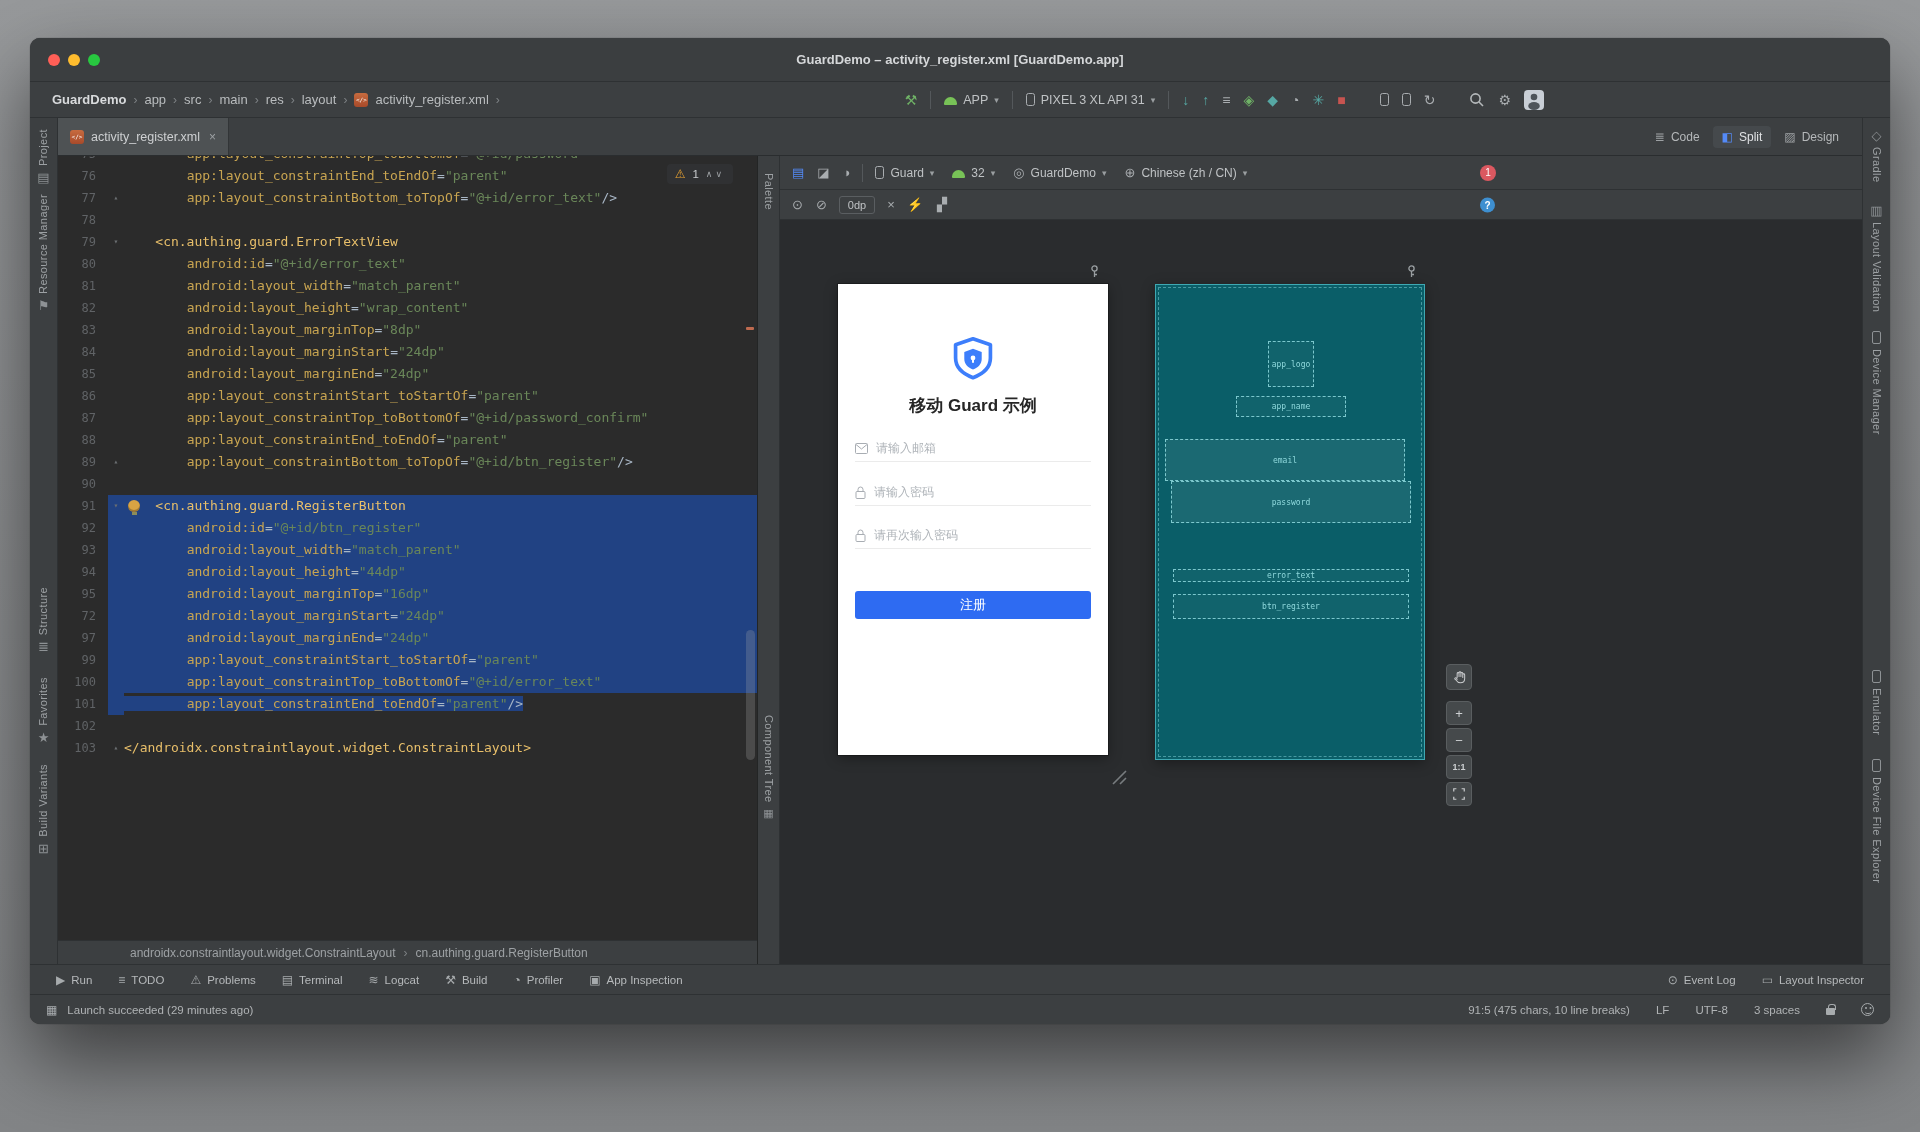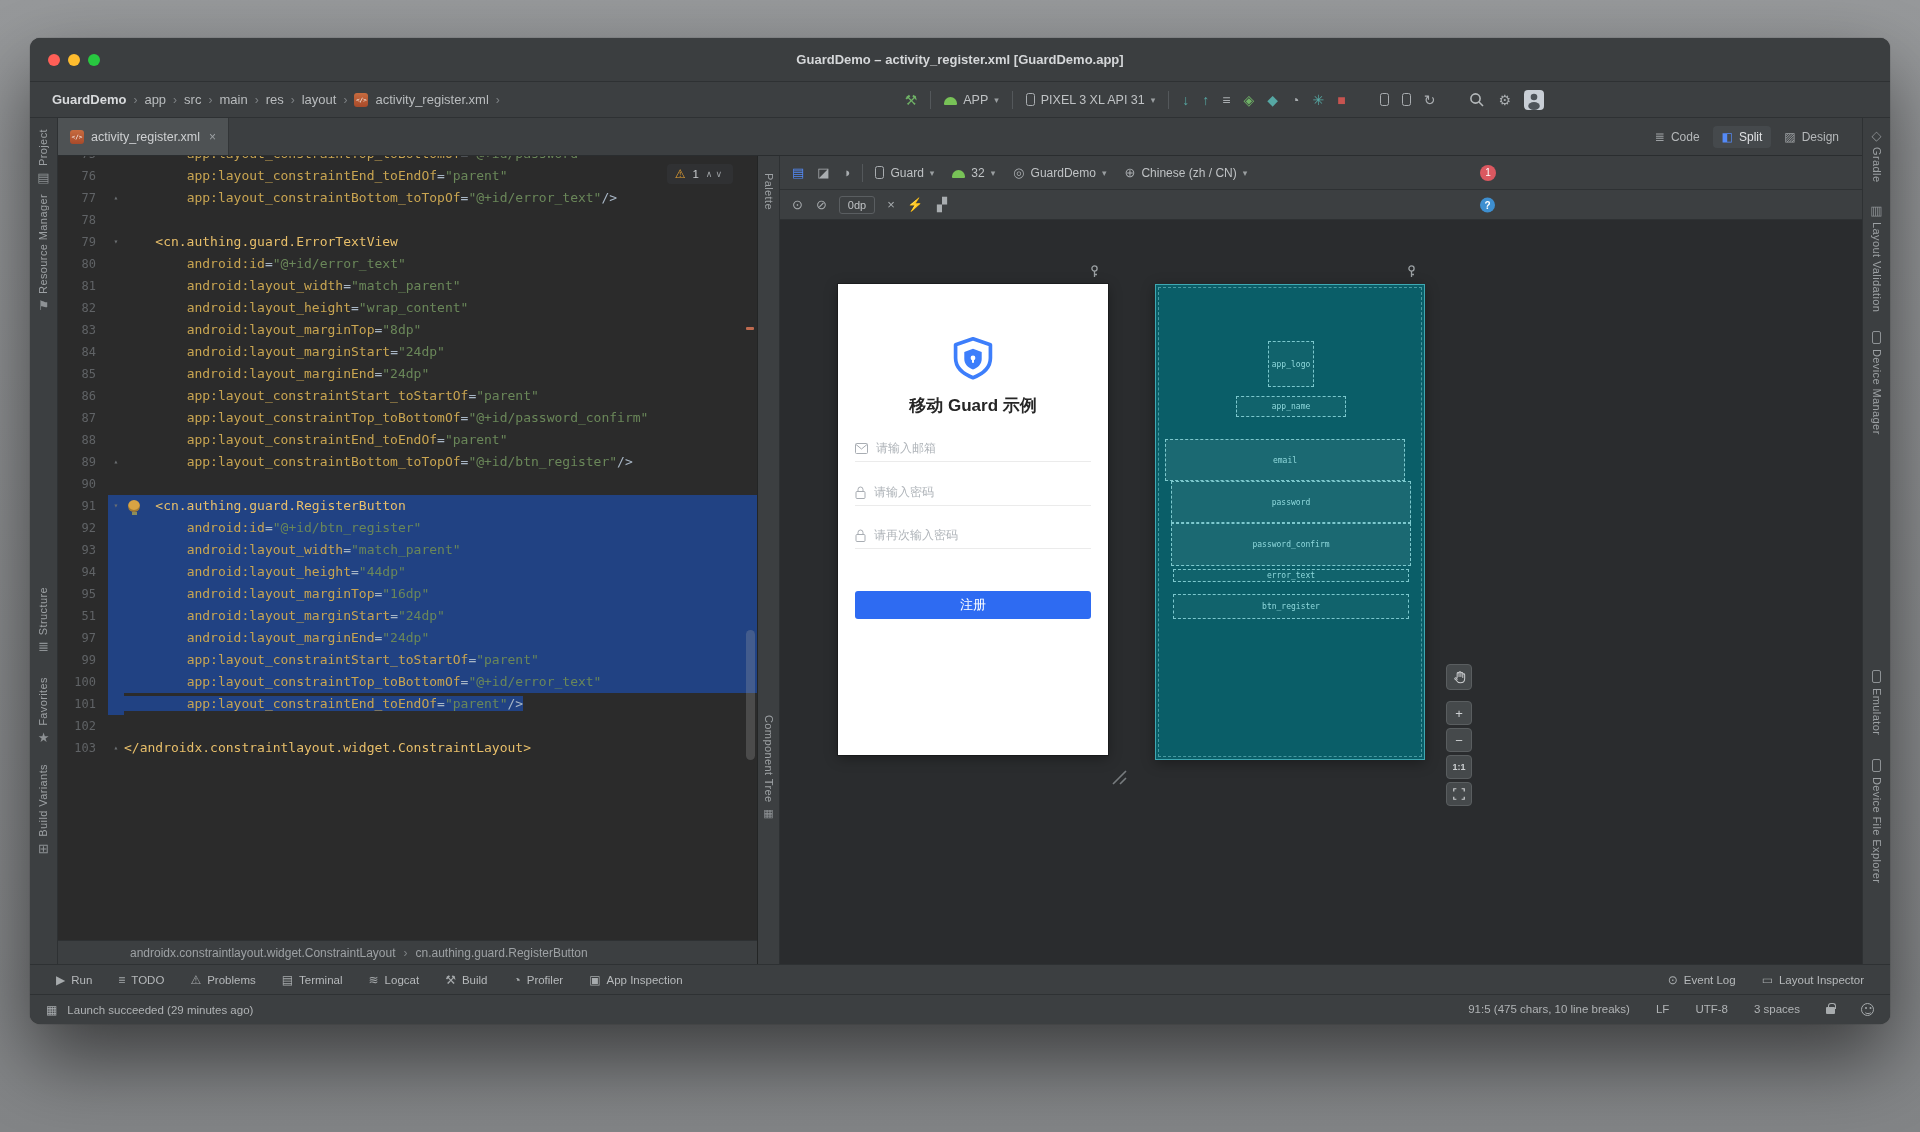--- a/index.html
+++ b/index.html
@@ -129,21 +129,21 @@
 .resize{position:absolute;left:330px;top:548px;width:18px;height:18px}
 
 .bottombar{height:30px;flex:none;background:#3C3F41;border-top:1px solid #2E3133;display:flex;align-items:center;padding:0 26px;font-size:11.5px;color:#B6B9BB}
 .bgroup{display:flex;align-items:center}
 .bgroup.right{margin-left:auto}
 .bitem{display:flex;align-items:center;gap:6px;margin-right:26px;white-space:nowrap}
 .bgroup.right .bitem{margin-right:0;margin-left:26px}
 .bg_{font-size:12px;color:#A7ABAD;line-height:1}
 .statusbar{height:30px;flex:none;background:#3C3F41;border-top:1px solid #2E3133;display:flex;align-items:center;padding:0 16px;font-size:11.5px;color:#B0B3B5}
 .stleft{display:flex;align-items:center;gap:10px}
-.stright{margin-left:auto;display:flex;align-items:flex-start;gap:26px;white-space:nowrap}
+.stright{margin-left:auto;display:flex;align-items:center;gap:26px;white-space:nowrap}
 .lockico{width:9px;height:7px;background:#A7ABAD;border-radius:1px;position:relative;display:inline-block;margin-top:4px}
 .lockico::before{content:"";position:absolute;left:1.5px;top:-4px;width:6px;height:5px;border:1.5px solid #A7ABAD;border-bottom:none;border-radius:3px 3px 0 0}
 .smiley{width:13px;height:13px;border:1.3px solid #A7ABAD;border-radius:50%;position:relative;display:inline-block}
 .smiley::before{content:"";position:absolute;left:2.5px;top:3px;width:2px;height:2px;background:#A7ABAD;border-radius:50%;box-shadow:4.5px 0 0 #A7ABAD}
 .smiley::after{content:"";position:absolute;left:2.5px;top:4.5px;width:6px;height:4.5px;border-bottom:1.3px solid #A7ABAD;border-radius:50%}
 </style>
 </head>
 <body>
 
 <div class="win">
@@ -371,21 +371,21 @@
                   <span class="ln">94</span>
                   <span class="fold"></span>
                   <span class="body"><span class="tk-w">        </span><span class="tk-a">android:layout_height</span><span class="tk-o">=</span><span class="tk-s">"44dp"</span></span>
                 </div>
                 <div class="cl sel">
                   <span class="ln">95</span>
                   <span class="fold"></span>
                   <span class="body"><span class="tk-w">        </span><span class="tk-a">android:layout_marginTop</span><span class="tk-o">=</span><span class="tk-s">"16dp"</span></span>
                 </div>
                 <div class="cl sel">
-                  <span class="ln">51</span>
+                  <span class="ln">72</span>
                   <span class="fold"></span>
                   <span class="body"><span class="tk-w">        </span><span class="tk-a">android:layout_marginStart</span><span class="tk-o">=</span><span class="tk-s">"24dp"</span></span>
                 </div>
                 <div class="cl sel">
                   <span class="ln">97</span>
                   <span class="fold"></span>
                   <span class="body"><span class="tk-w">        </span><span class="tk-a">android:layout_marginEnd</span><span class="tk-o">=</span><span class="tk-s">"24dp"</span></span>
                 </div>
                 <div class="cl sel">
                   <span class="ln">99</span>
@@ -541,21 +541,20 @@
                     </div>
                   </div>
                 <div class="pbtn">注册</div>
               </div>
 
               <div class="frame-bp" id="bpboxes">
                   <div class="bpx bp-logo">app_logo</div>
                   <div class="bpx bp-name">app_name</div>
                   <div class="bpx bp-email">email</div>
                   <div class="bpx bp-pass">password</div>
-                  <div class="bpx bp-passc">password_confirm</div>
                   <div class="bpx bp-err">error_text</div>
                   <div class="bpx bp-btn">btn_register</div>
                 </div>
 
               <div class="zoomcol">
                 <div class="zbtn hand">
                   <svg width="15" height="15" viewBox="0 0 16 16">
                       <path d="M5.5 8V3.8a1 1 0 0 1 2 0V7 M7.5 7V3a1 1 0 0 1 2 0v4 M9.5 7V3.6a1 1 0 0 1 2 0V8 M11.5 8V5a1 1 0 0 1 2 0v4.2c0 2.6-1.9 4.3-4.6 4.3-2.2 0-3.4-.9-4.4-2.6L3 9.6a1 1 0 0 1 1.7-1l.8 1.4" fill="none" stroke="#C8CACC" stroke-width="1.1" stroke-linecap="round"></path>
                     </svg>
                 </div>

